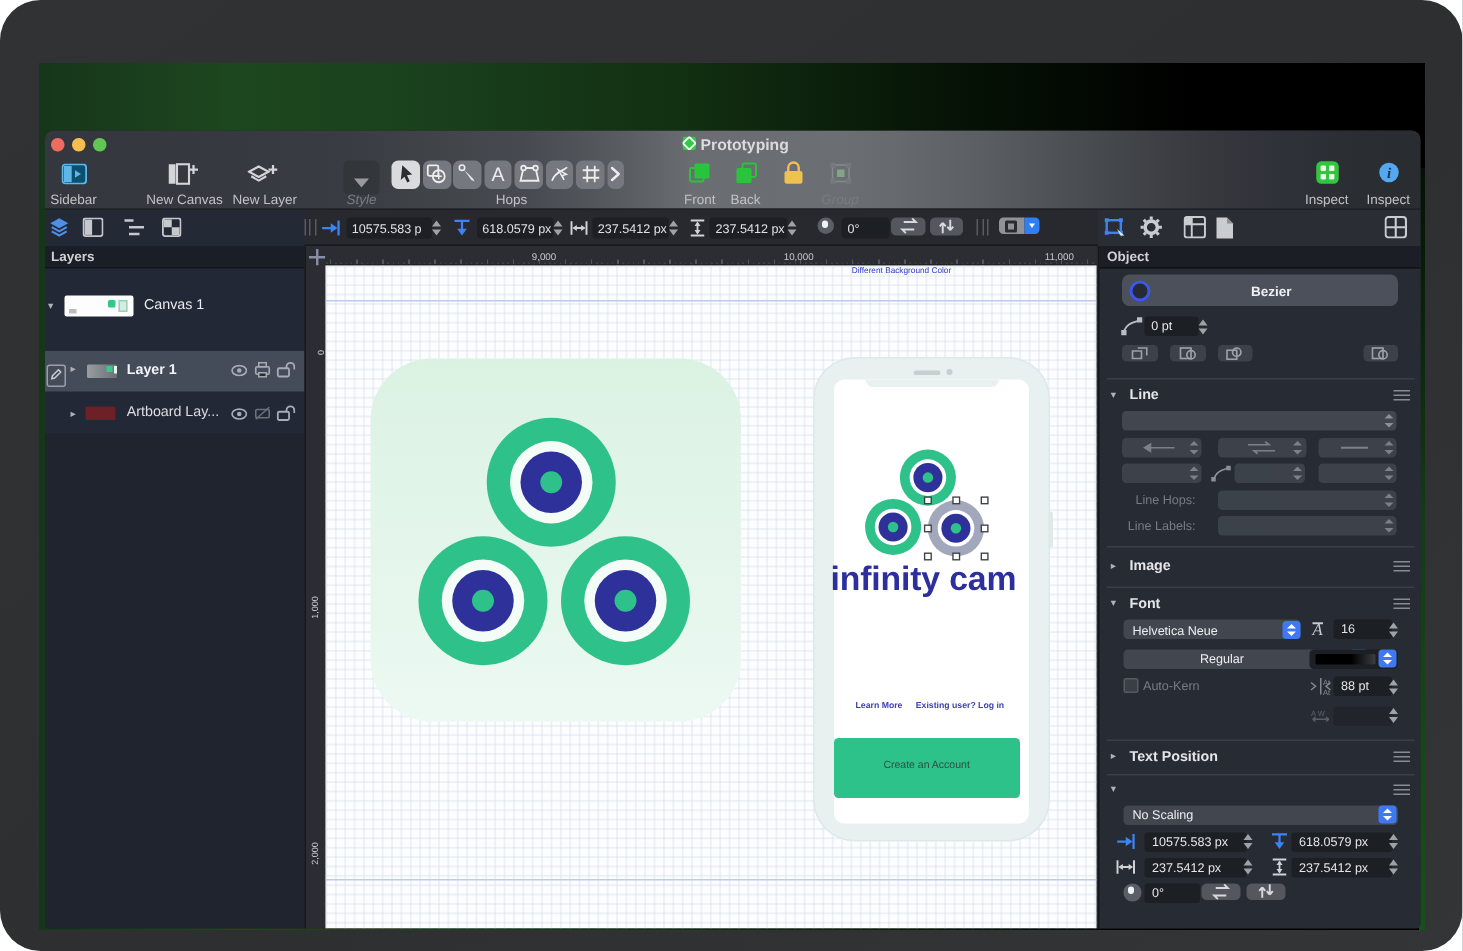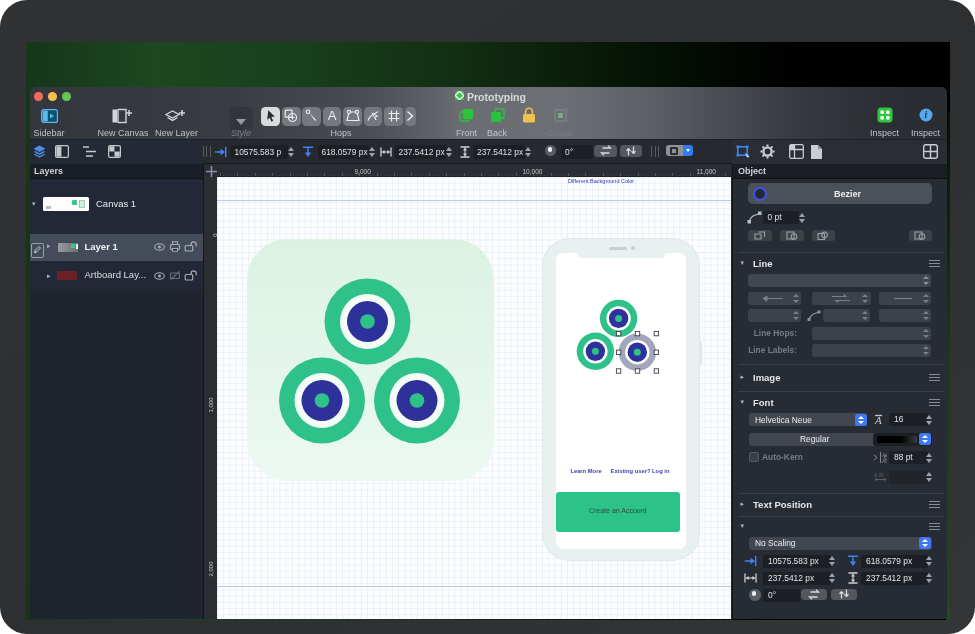--- a/index.html
+++ b/index.html
@@ -69,21 +69,21 @@
     border-left:3px solid transparent;border-right:3px solid transparent;border-bottom:3.5px solid #8b9097;}
   .cstp:after{content:"";position:absolute;left:0.5px;bottom:0;width:0;height:0;
     border-left:3px solid transparent;border-right:3px solid transparent;border-top:3.5px solid #8b9097;}
   .combo.dim2{opacity:0.85;display:flex;align-items:center;justify-content:center;}
   .ctext{font-size:8.4px;color:#edeef1;padding-left:6px;}
   .bpill{position:absolute;right:0.5px;top:0.5px;width:12px;height:12px;border-radius:2.5px;background:#3e78f2;}
   .bpill:before{content:"";position:absolute;left:3px;top:2px;width:0;height:0;
     border-left:3px solid transparent;border-right:3px solid transparent;border-bottom:3.5px solid #fff;}
   .bpill:after{content:"";position:absolute;left:3px;bottom:2px;width:0;height:0;
     border-left:3px solid transparent;border-right:3px solid transparent;border-top:3.5px solid #fff;}
-  .ilab{font-size:8.4px;color:#767b84;text-align:right;font-weight:bold;}
+  .ilab{font-size:8.4px;color:#767b84;text-align:right;}
   .dfield.dim3{opacity:0.5;}
 </style>
 </head>
 <body>
 <div id="stage">
   <div id="bezel" class="abs"></div>
   <div id="screen" class="abs">
     <div class="abs" style="right:0;top:70px;bottom:0;width:4px;background:linear-gradient(180deg,#041004 0%,#123c15 45%,#175019 100%);"></div>
   </div>
   <div id="win" class="abs">
@@ -428,20 +428,21 @@
               <rect x="92.3" y="92.4" width="4.4" height="4.4"></rect>
               <rect x="111.2" y="92.4" width="4.4" height="4.4"></rect>
             <rect x="73.4" y="111.1" width="4.4" height="4.4"></rect>
               <rect x="111.2" y="111.1" width="4.4" height="4.4"></rect>
             <rect x="73.4" y="129.8" width="4.4" height="4.4"></rect>
               <rect x="92.3" y="129.8" width="4.4" height="4.4"></rect>
               <rect x="111.2" y="129.8" width="4.4" height="4.4"></rect>
           </g>
         </g>
       </svg>
+      <div class="abs" style="left:326.5px;top:196px;width:145.2px;text-align:center;font-size:22.5px;font-weight:bold;color:#2c2f9c;letter-spacing:-0.1px;">infinity cam</div>
       <div class="abs" style="left:339px;top:290.5px;width:61px;text-align:center;font-size:5.8px;font-weight:bold;color:#3c3fae;">Learn More</div>
       <div class="abs" style="left:393px;top:290.5px;width:61px;text-align:center;font-size:5.8px;font-weight:bold;color:#3c3fae;">Existing user? Log in</div>
       <div class="abs" style="left:339.4px;top:315px;width:123.7px;height:40.3px;border-radius:3px;background:#2cc289;"></div>
       <div class="abs" style="left:339.4px;top:330px;width:123.7px;text-align:center;font-size:7px;color:#2e4f41;">Create an Account</div>
     </div>
     <div id="inspector" class="abs">
       <div class="abs" style="left:0;top:0;width:215.5px;height:14px;background:#1b1e24;border-bottom:1px solid #0f1115;"></div>
       <div class="abs hdr" style="left:5.5px;top:2.5px;">Object</div>
 
       <div class="abs" style="left:15.5px;top:19.5px;width:184px;height:21px;border-radius:5px;background:#4b505a;"></div>

